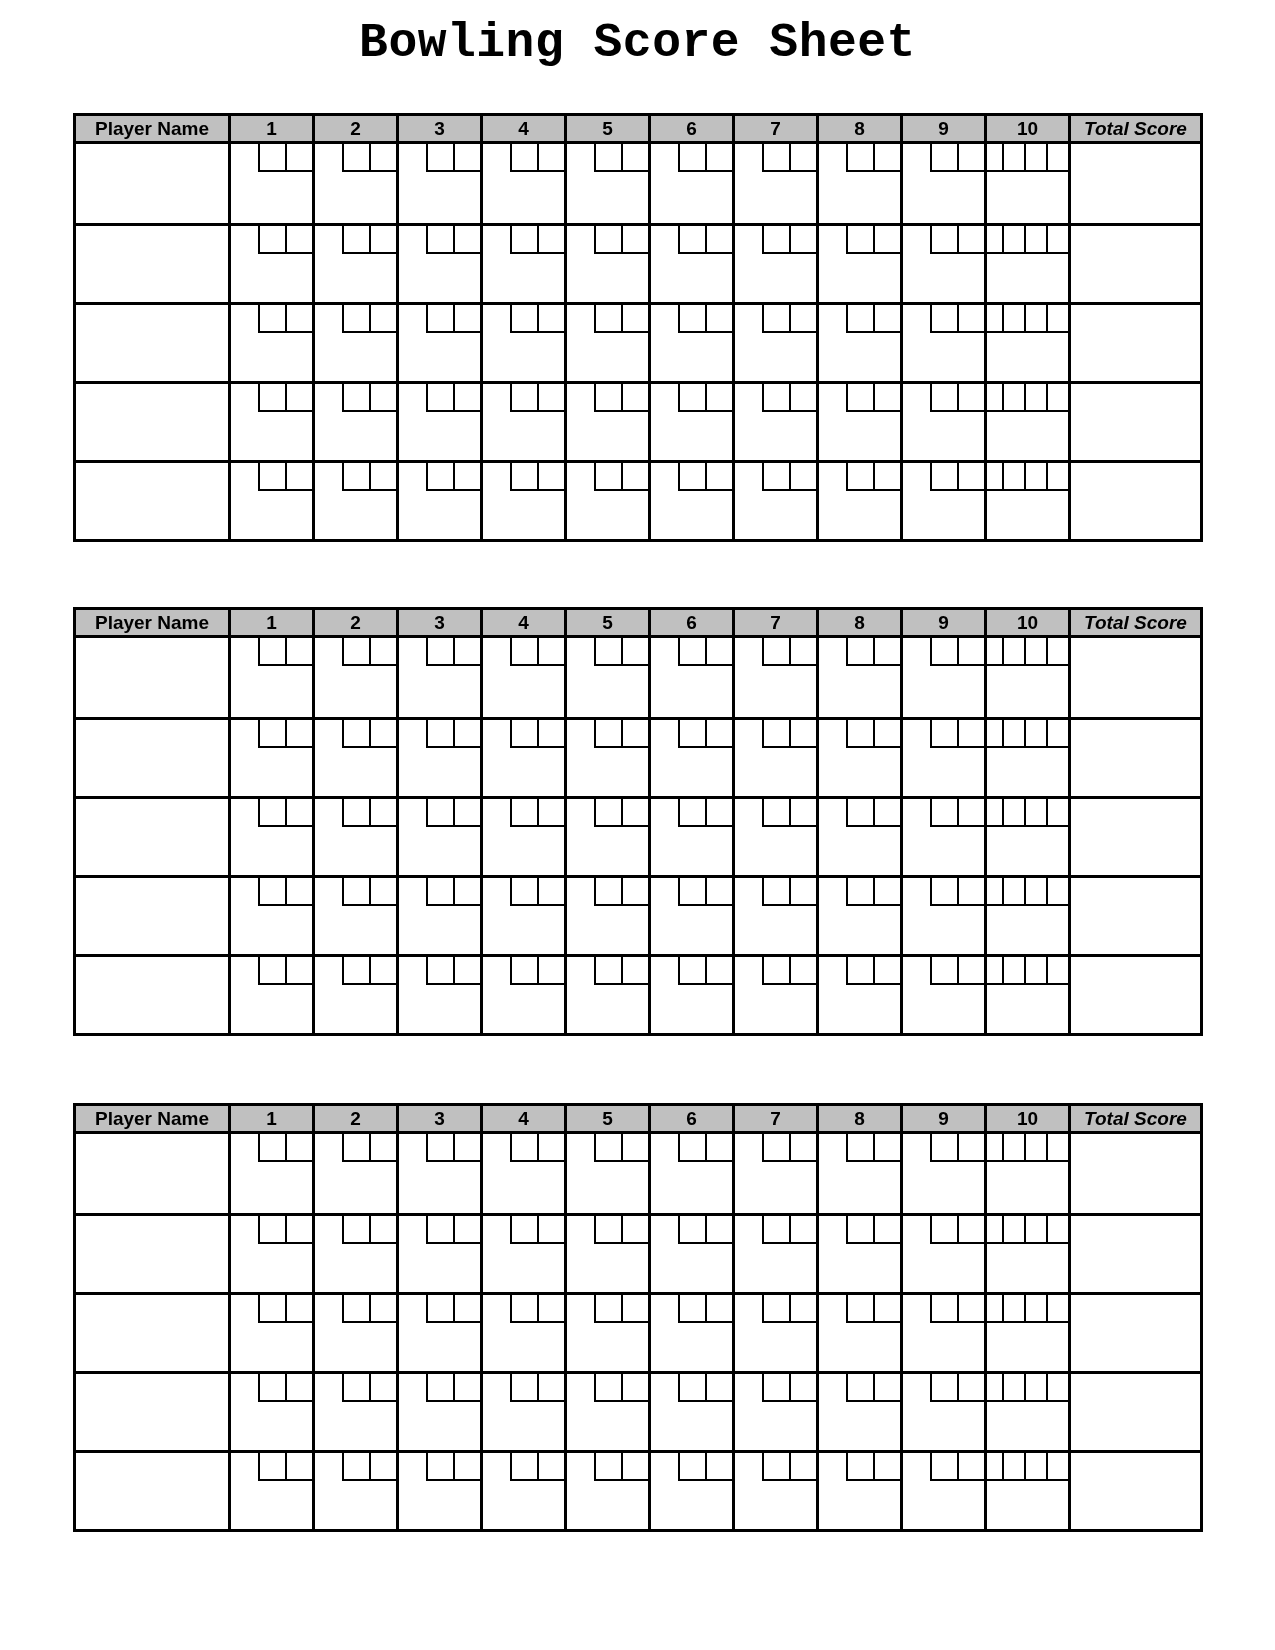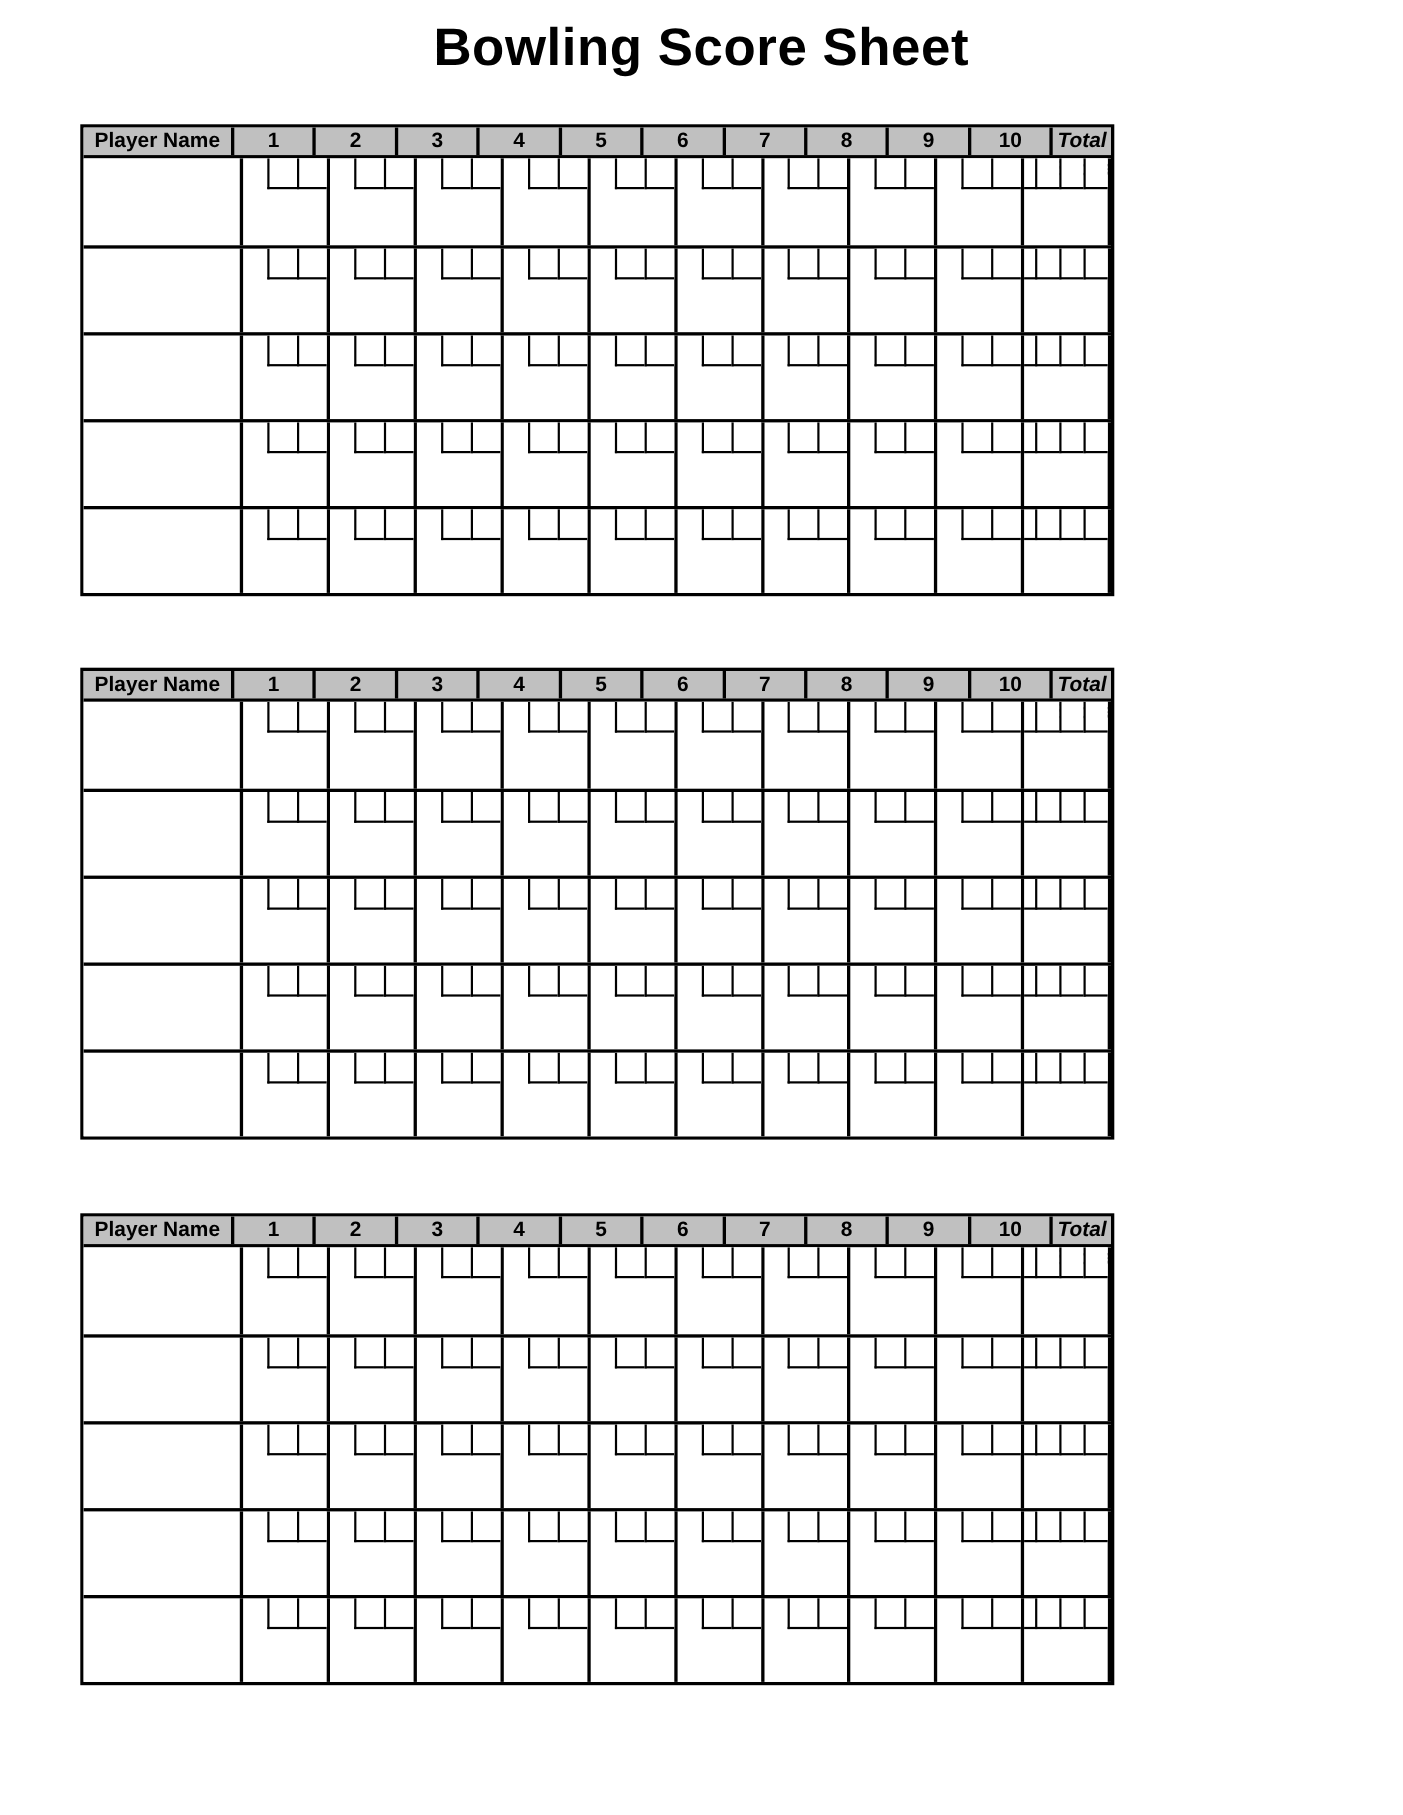--- a/index.html
+++ b/index.html
@@ -7,31 +7,31 @@
   body {
     width: 1275px; height: 1650px;
     position: relative;
     font-family: "Liberation Sans", sans-serif;
     color: #000;
   }
   .title {
     position: absolute;
     top: 16px; left: 0; width: 1275px;
     text-align: center;
-    font-family: Liberation Sans, sans-serif;
+    font-family: Liberation Mono, monospace;
     font-weight: bold;
     font-size: 48px;
     letter-spacing: 0.5px;
     color: #000;
   }
   .tables-wrap { position: absolute; left: 0; top: 0; width: 1275px; height: 1650px; }
   .score-table {
     position: absolute;
     left: 73px;
-    width: 940px;
+    width: 1130px;
     border: 3px solid var(--line, #000);
     background: #fff;
   }
   .hdr-row {
     display: flex;
     height: 28px;
     background: var(--header-bg, #c0c0c0);
     border-bottom: 3px solid var(--line, #000);
     align-items: center;
   }

